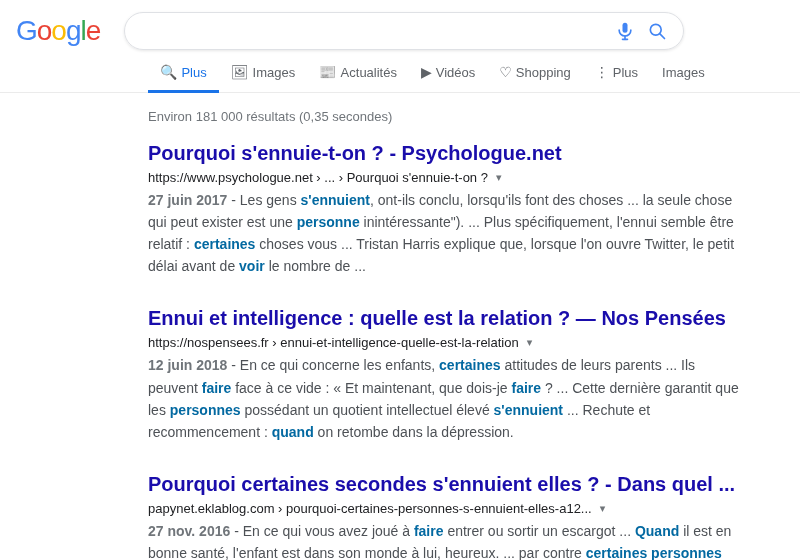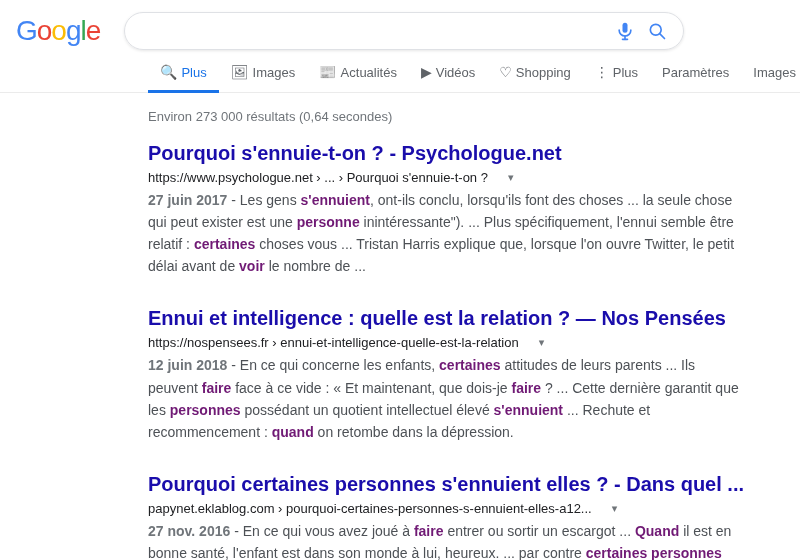--- a/index.html
+++ b/index.html
@@ -119,21 +119,21 @@
       color: #1a0dab;
       cursor: pointer;
       line-height: 1.3;
       margin-bottom: 4px;
       font-weight: 700;
     }
 
     .result-url {
       display: flex;
       align-items: center;
-      gap: 20px;
+      gap: 8px;
       font-size: 13px;
       color: #202124;
       margin-bottom: 4px;
     }
 
     .result-url-text {
       color: #202124;
     }
 
     .result-url-arrow {
@@ -142,21 +142,21 @@
       cursor: pointer;
     }
 
     .result-snippet {
       font-size: 14px;
       color: #4d5156;
       line-height: 1.58;
     }
 
     .result-snippet b {
-      color: #701a75;
+      color: #0369a1;
       font-weight: 700;
     }
 
     .result-date {
       color: #70757a;
       font-weight: bold;
     }
   </style>
 </head>
 <body>
@@ -206,29 +206,26 @@
   </div>
   <div class="nav-tab">
     <span class="nav-tab-icon">♡</span>
     <span>Shopping</span>
   </div>
   <div class="nav-tab">
     <span class="nav-tab-icon">⋮</span>
     <span>Plus</span>
   </div>
   <div class="nav-tab">
-    <span>Paramètres</span>
-  </div>
-  <div class="nav-tab">
     <span>Images</span>
   </div>
 </div>
 
 <div class="results-area">
-  <div class="results-count">Environ 273 000 résultats (0,64 secondes)</div>
+  <div class="results-count">Environ 181 000 résultats (0,35 secondes)</div>
 
   <div class="search-result">
     <div class="result-title">Pourquoi s'ennuie-t-on ? - Psychologue.net</div>
     <div class="result-url">
       <span class="result-url-text">https://www.psychologue.net › ... › Pourquoi s'ennuie-t-on ?</span>
       <span class="result-url-arrow">▾</span>
     </div>
     <div class="result-snippet">
       <span class="result-date">27 juin 2017</span> - Les gens <b>s'ennuient</b>, ont-ils conclu, lorsqu'ils font des choses ... la seule chose qui peut exister est une <b>personne</b> inintéressante"). ... Plus spécifiquement, l'ennui semble être relatif : <b>certaines</b> choses vous ... Tristan Harris explique que, lorsque l'on ouvre Twitter, le petit délai avant de <b>voir</b> le nombre de ...
     </div>
@@ -239,21 +236,21 @@
     <div class="result-url">
       <span class="result-url-text">https://nospensees.fr › ennui-et-intelligence-quelle-est-la-relation</span>
       <span class="result-url-arrow">▾</span>
     </div>
     <div class="result-snippet">
       <span class="result-date">12 juin 2018</span> - En ce qui concerne les enfants, <b>certaines</b> attitudes de leurs parents ... Ils peuvent <b>faire</b> face à ce vide : « Et maintenant, que dois-je <b>faire</b> ? ... Cette dernière garantit que les <b>personnes</b> possédant un quotient intellectuel élevé <b>s'ennuient</b> ... Rechute et recommencement : <b>quand</b> on retombe dans la dépression.
     </div>
   </div>
 
   <div class="search-result">
-    <div class="result-title">Pourquoi certaines personnes s'ennuient elles ? - Dans quel ...</div>
+    <div class="result-title">Pourquoi certaines secondes s'ennuient elles ? - Dans quel ...</div>
     <div class="result-url">
       <span class="result-url-text">papynet.eklablog.com › pourquoi-certaines-personnes-s-ennuient-elles-a12...</span>
       <span class="result-url-arrow">▾</span>
     </div>
     <div class="result-snippet">
       <span class="result-date">27 nov. 2016</span> - En ce qui vous avez joué à <b>faire</b> entrer ou sortir un escargot ... <b>Quand</b> il est en bonne santé, l'enfant est dans son monde à lui, heureux. ... par contre <b>certaines</b> <b>personnes</b> étaient davantage sujettes à l'ennui, ...
     </div>
   </div>
 </div>
 

